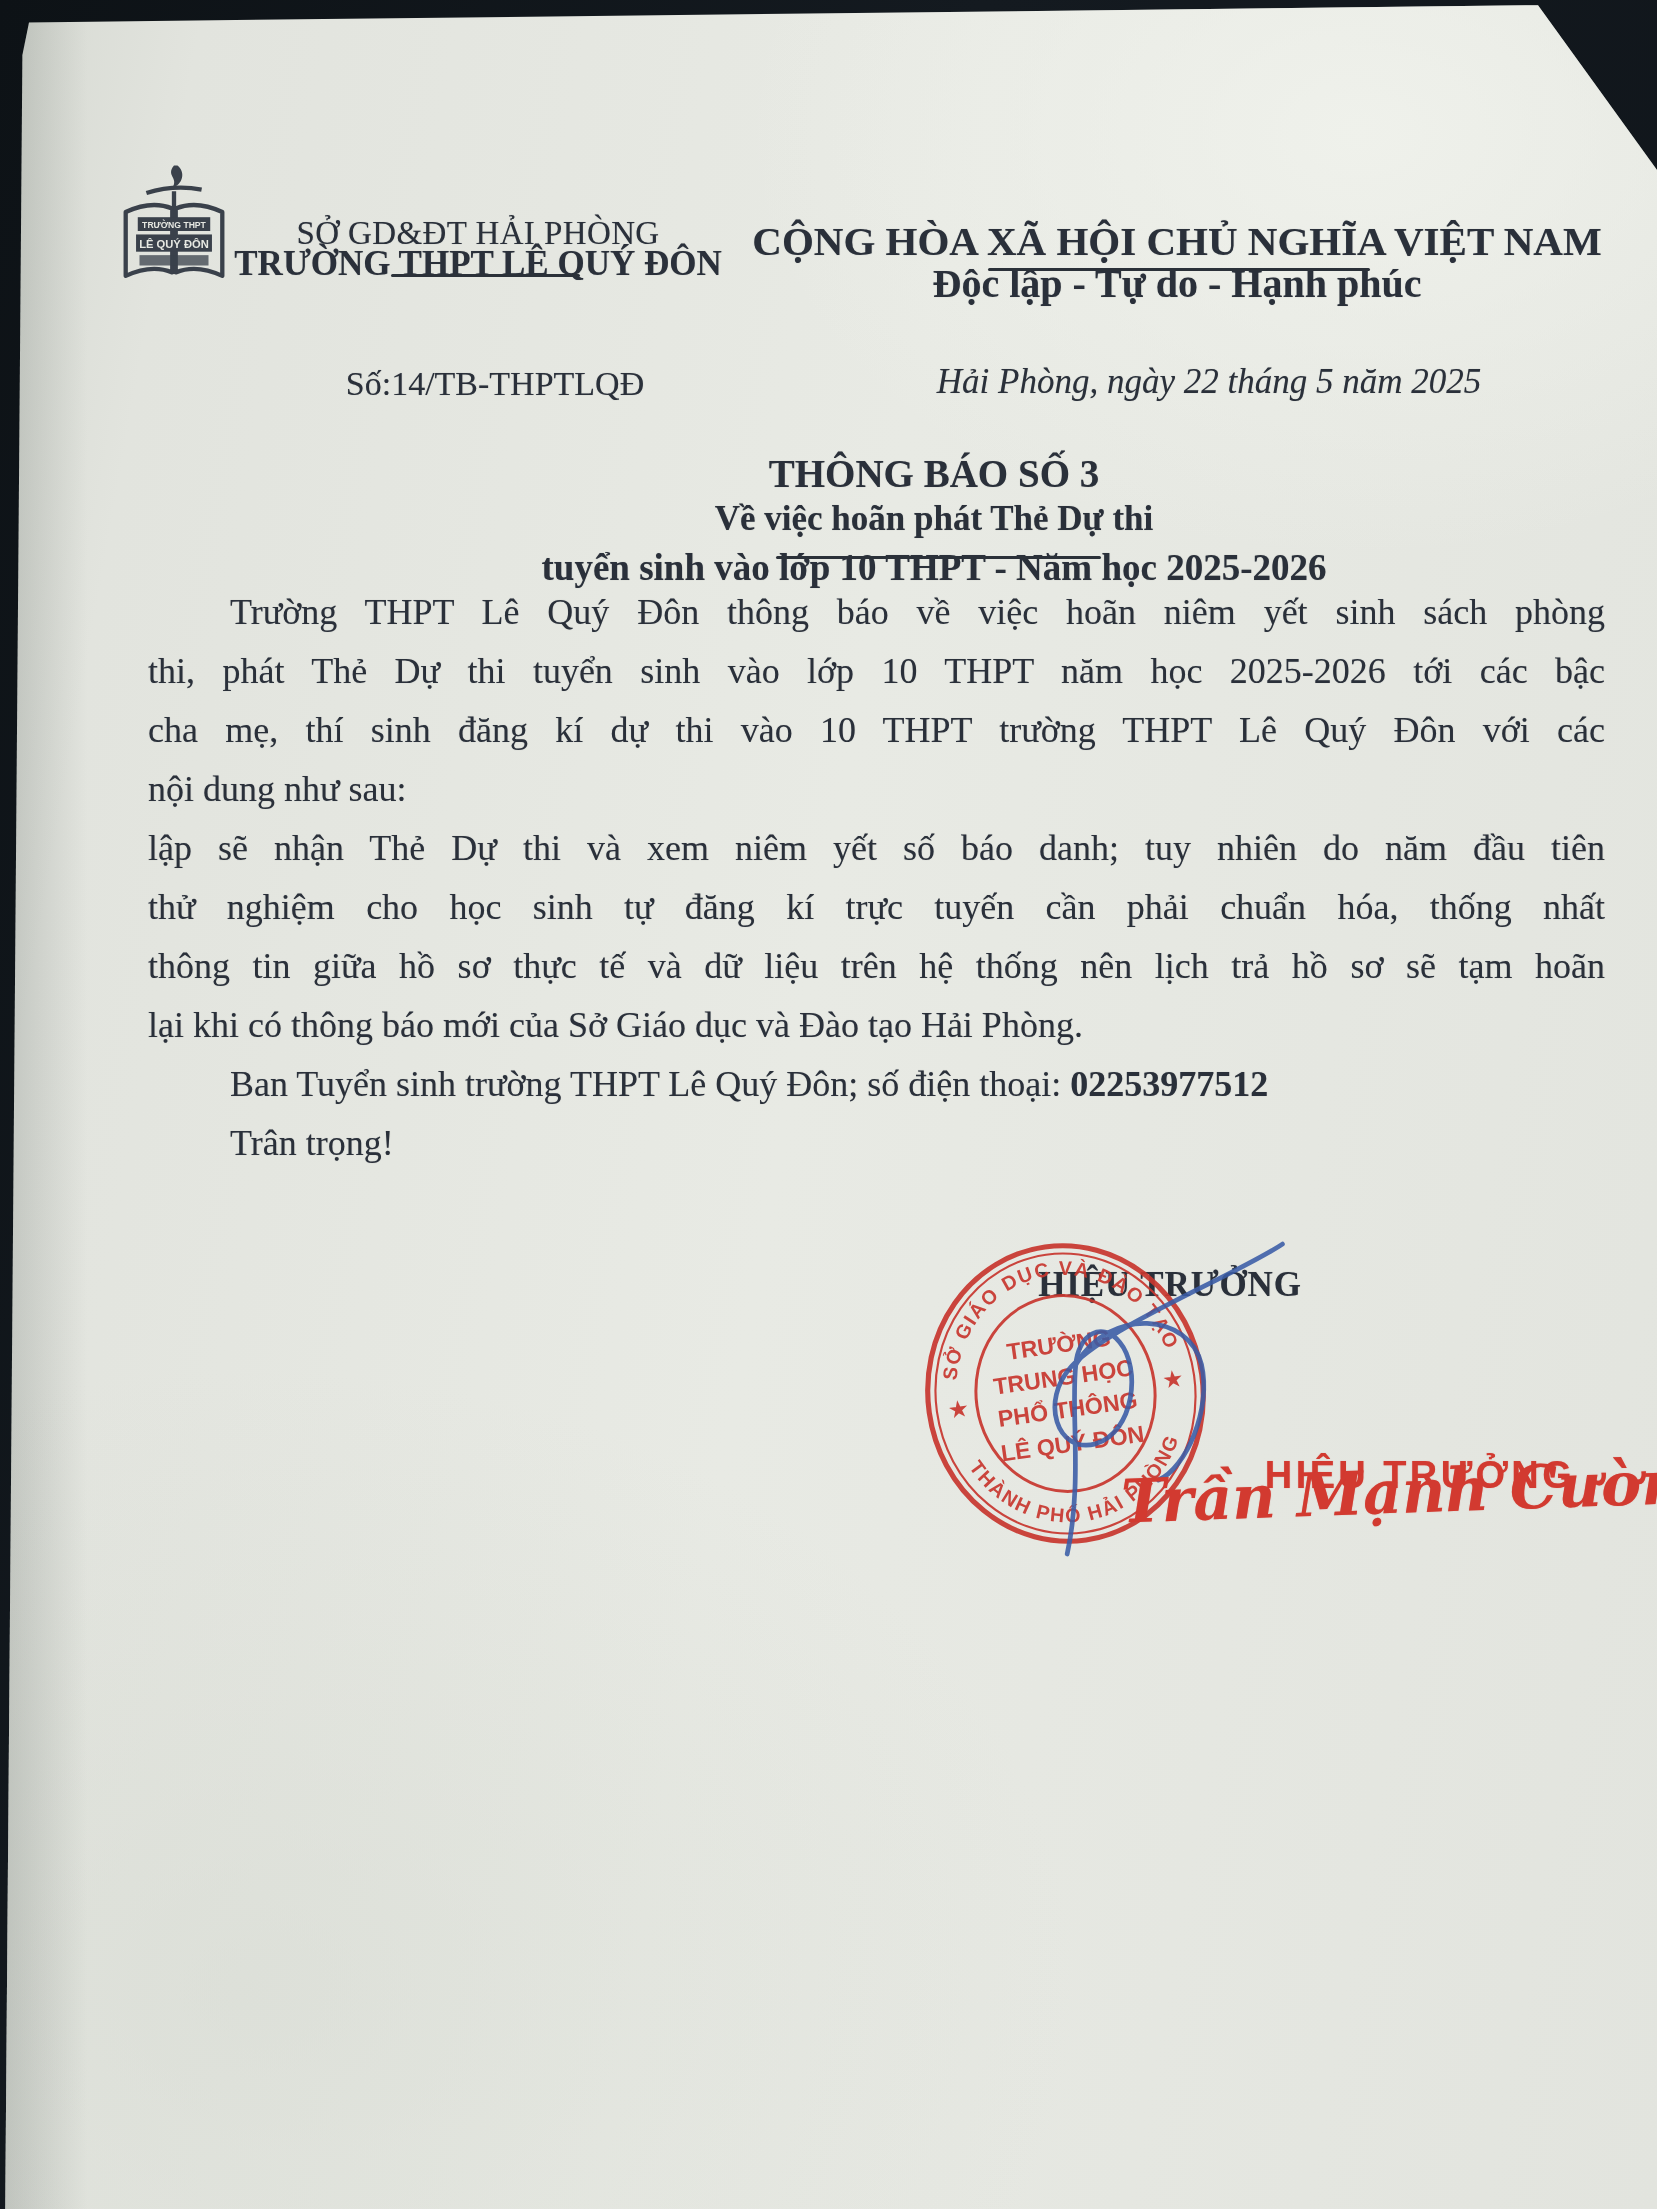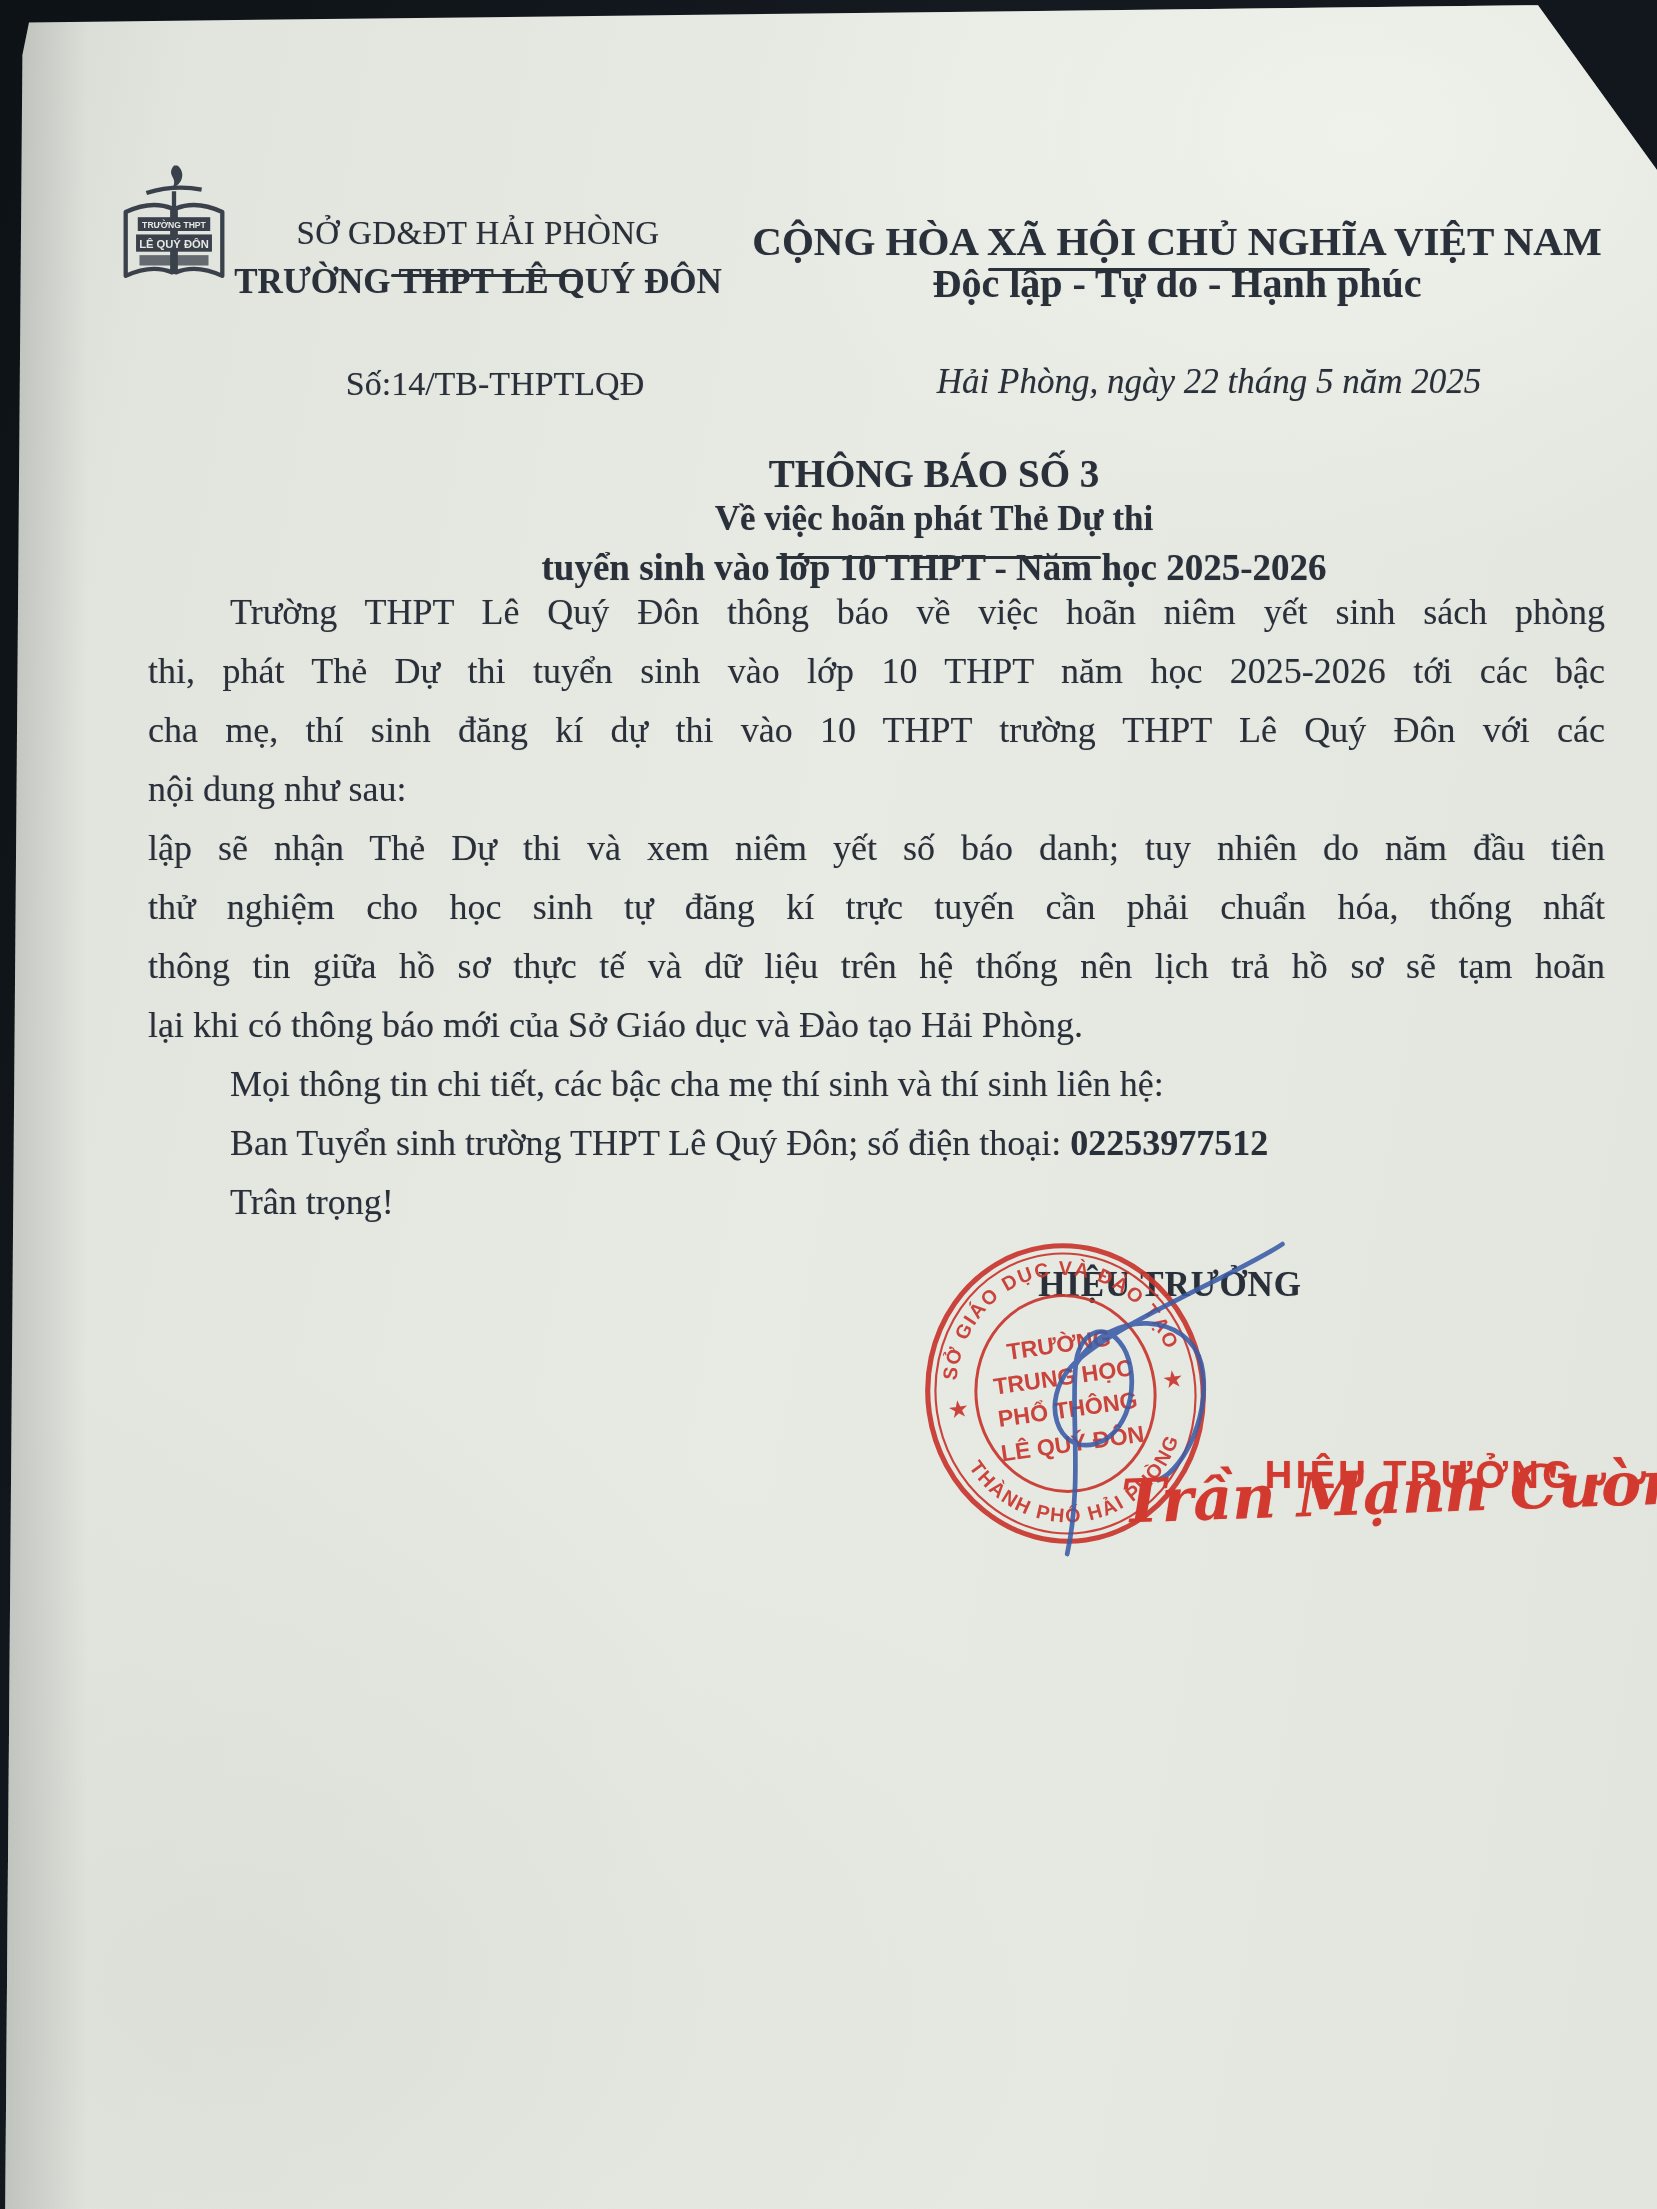--- a/index.html
+++ b/index.html
@@ -20,21 +20,21 @@
   }
   .paper:before{ 
     content:"";position:absolute;left:0;top:0;bottom:0;width:103px;
     background:linear-gradient(90deg,rgba(70,80,75,.22),rgba(70,80,75,0) 85%);
   }
   .txt{position:absolute;white-space:nowrap;text-shadow:0 0 0.9px rgba(42,48,58,.35);}
   .c{transform:translateX(-50%);margin-top:45px;}
   .rule{position:absolute;background:#2b3139;height:3.4px;border-radius:1.7px;}
   
   .dept   {left:478px;top:170px;font-size:33px;letter-spacing:0.4px;}
-  .school {left:478px;top:217px;font-size:35px;font-weight:bold;}
+  .school {left:478px;top:199px;font-size:35px;font-weight:bold;}
   .docnum {left:495px;top:320px;font-size:34px;}
   .country{left:1177px;top:172px;font-size:41px;font-weight:bold;}
   .motto  {left:1177px;top:215px;font-size:40px;font-weight:bold;}
   .pdate  {left:1209px;top:317px;font-size:35px;font-style:italic;}
   
   .t1{left:934px;top:406px;font-size:39px;font-weight:bold;}
   .t2{left:934px;top:454px;font-size:35px;font-weight:bold;}
   .t3{left:934px;top:501px;font-size:37px;font-weight:bold;}
   
   .body{
@@ -94,21 +94,20 @@
 
   <div class="body">
     <div class="bl ind">Trường THPT Lê Quý Đôn thông báo về việc hoãn niêm yết sinh sách phòng</div>
     <div class="bl">thi, phát Thẻ Dự thi tuyển sinh vào lớp 10 THPT năm học 2025-2026 tới các bậc</div>
     <div class="bl">cha mẹ, thí sinh đăng kí dự thi vào 10 THPT trường THPT Lê Quý Đôn với các</div>
     <div class="bl end">nội dung như sau:</div>
     <div class="bl">lập sẽ nhận Thẻ Dự thi và xem niêm yết số báo danh; tuy nhiên do năm đầu tiên</div>
     <div class="bl">thử nghiệm cho học sinh tự đăng kí trực tuyến cần phải chuẩn hóa, thống nhất</div>
     <div class="bl">thông tin giữa hồ sơ thực tế và dữ liệu trên hệ thống nên lịch trả hồ sơ sẽ tạm hoãn</div>
     <div class="bl end">lại khi có thông báo mới của Sở Giáo dục và Đào tạo Hải Phòng.</div>
-    <div class="bl end ind">Mọi thông tin chi tiết, các bậc cha mẹ thí sinh và thí sinh liên hệ:</div>
     <div class="bl end ind"><span>Ban Tuyển sinh trường THPT Lê Quý Đôn; số điện thoại: </span><span class="ph">02253977512</span></div>
     <div class="bl end ind">Trân trọng!</div>
   </div>
 
   <div class="txt c sighead">HIỆU TRƯỞNG</div>
 
   <svg class="stamp" viewBox="-176 -182 352 364">
     <defs>
       <path id="arcTop" d="M -127 0 A 127 138 0 0 1 127 0"></path>
       <path id="arcBottom" d="M -139 0 A 139 150 0 0 0 139 0"></path>

